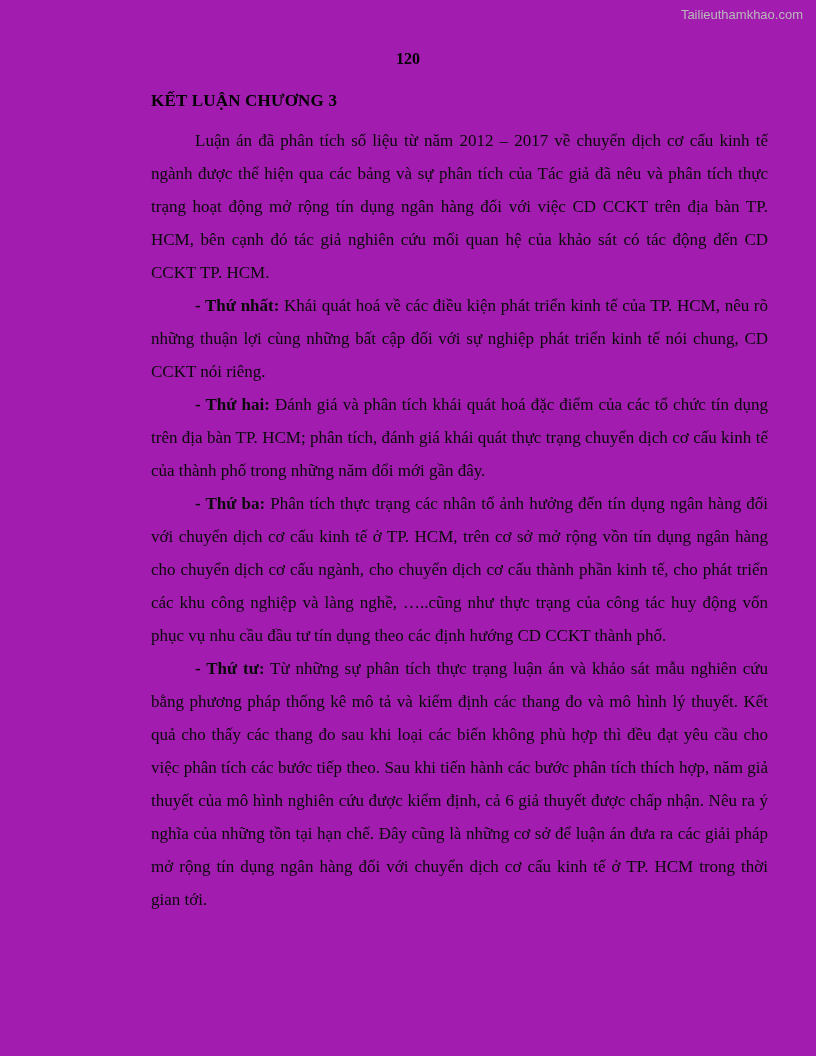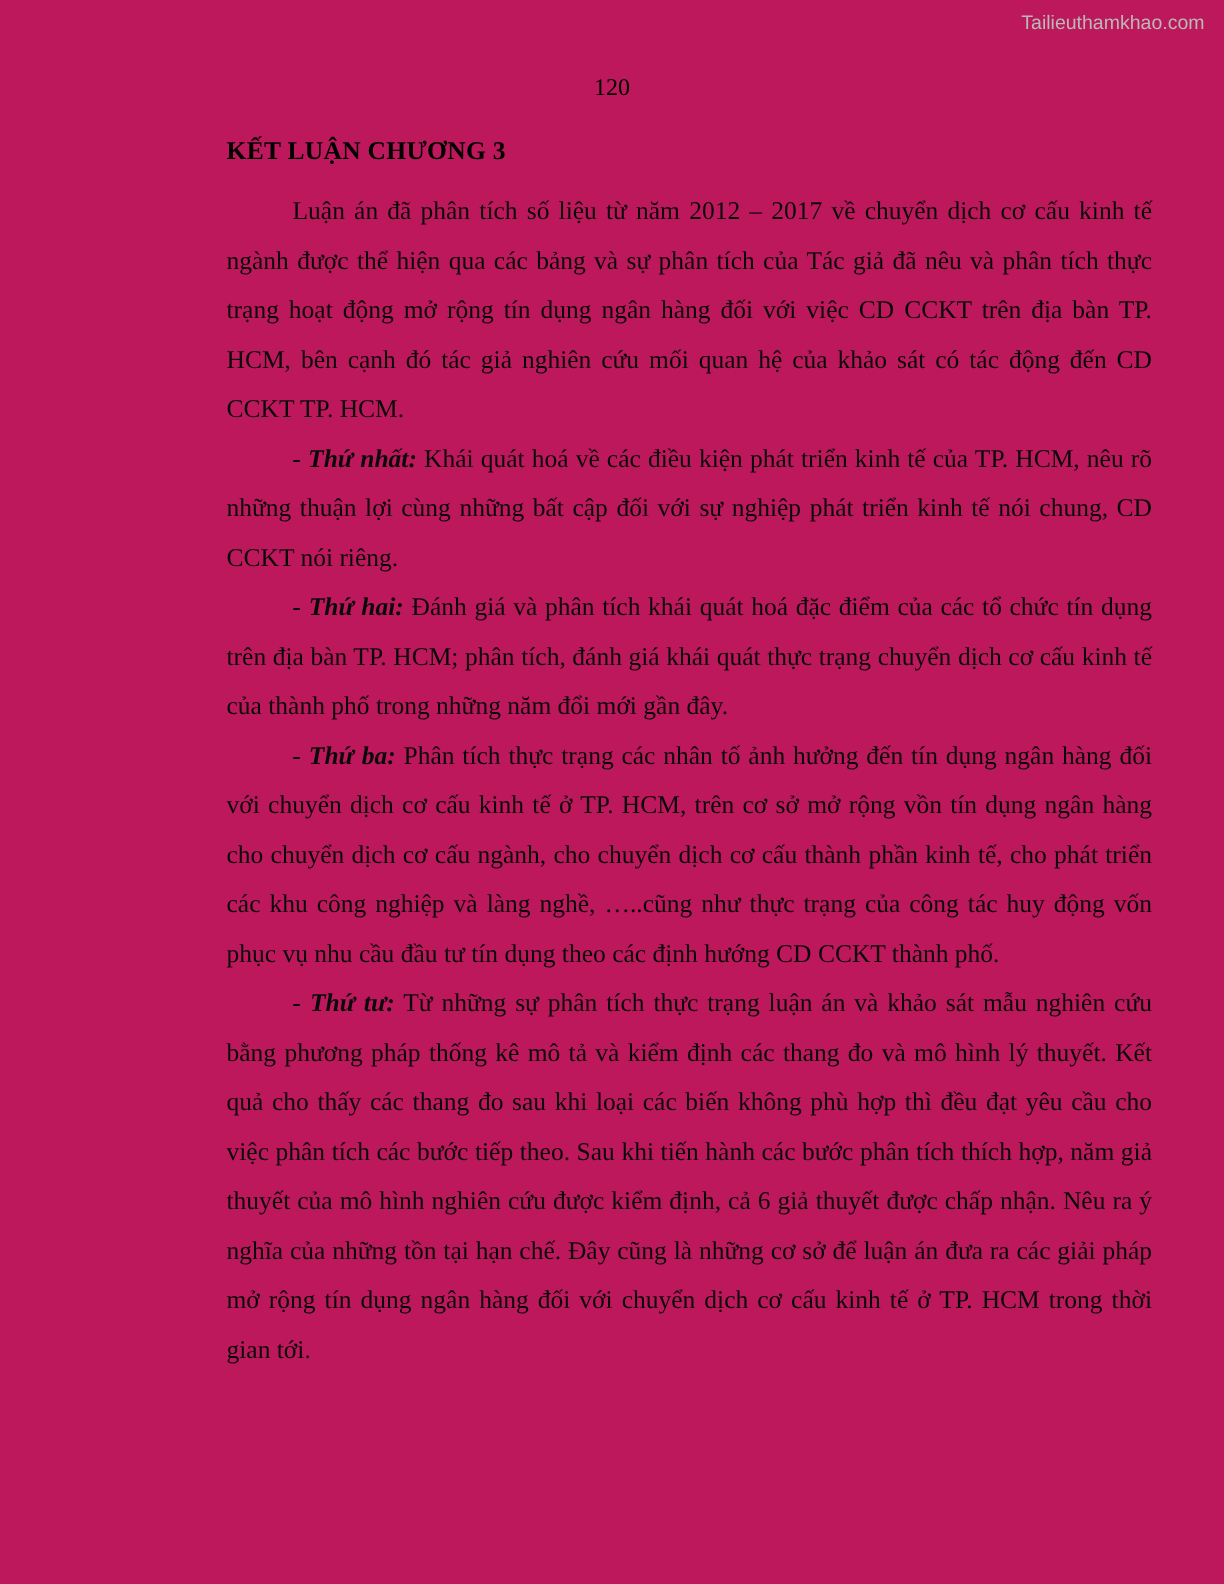--- a/index.html
+++ b/index.html
@@ -4,41 +4,42 @@
 <style>
   html, body {
     margin: 0;
     padding: 0;
     background: #ffffff;
   }
   .page {
     position: relative;
     width: 816px;
     height: 1056px;
-    background: #be185d;
+    background: #a21caf;
     overflow: hidden;
     font-family: "Liberation Serif", serif;
     color: #000000;
   }
   .watermark {
     position: absolute;
     top: 7px;
     right: 13px;
     font-family: "Liberation Sans", sans-serif;
     font-size: 13px;
     color: #b9b9b9;
   }
   .page-number {
     position: absolute;
     top: 50px;
     left: 0;
     right: 0;
     text-align: center;
     font-size: 16px;
     color: #000000;
+    font-weight: bold;
   }
   .content {
     position: absolute;
     top: 86px;
     left: 115px;
     width: 617px;
     margin-left: 36px;
   }
   .heading {
     font-size: 17px;
@@ -50,21 +51,20 @@
   .para {
     margin: 0;
     font-size: 17px;
     line-height: 33px;
     text-align: justify;
     text-indent: 44px;
     color: #0a0a0a;
   }
   .lead {
     font-weight: bold;
-    font-style: italic;
   }
 </style>
 </head>
 <body>
 
 <div class="page">
 
   <div class="watermark">Tailieuthamkhao.com</div>
 
   <div class="page-number">120</div>

